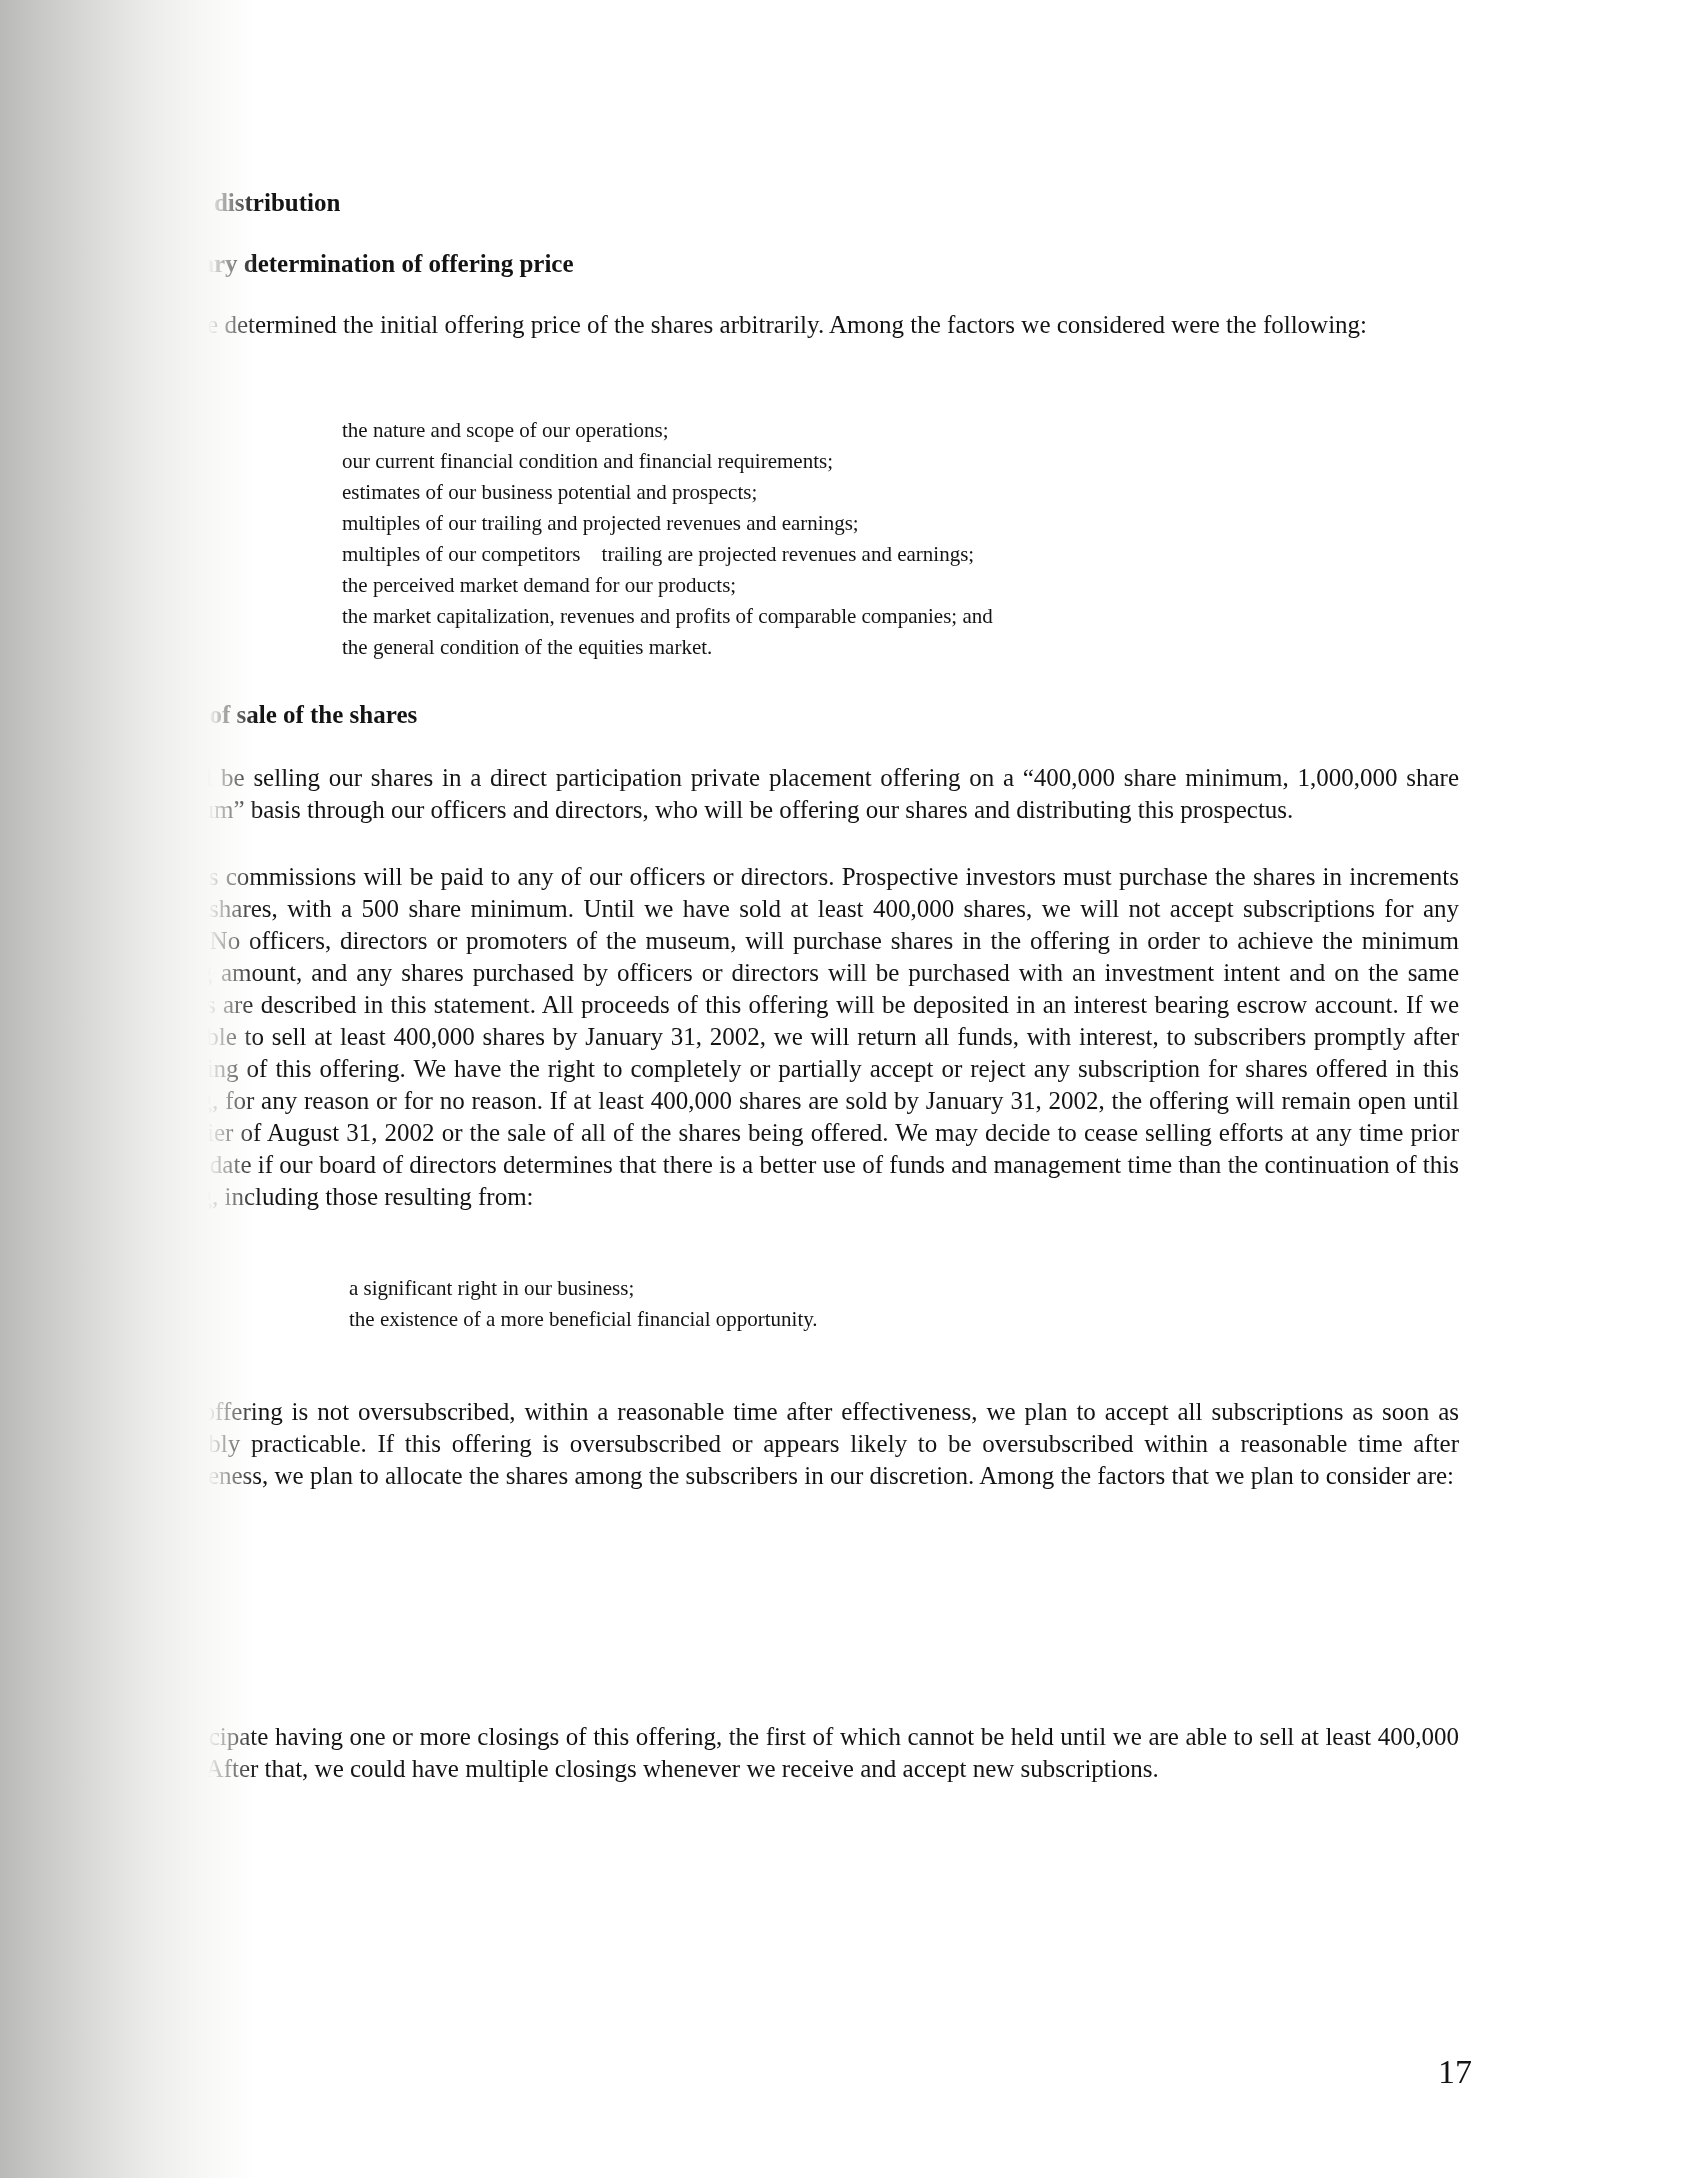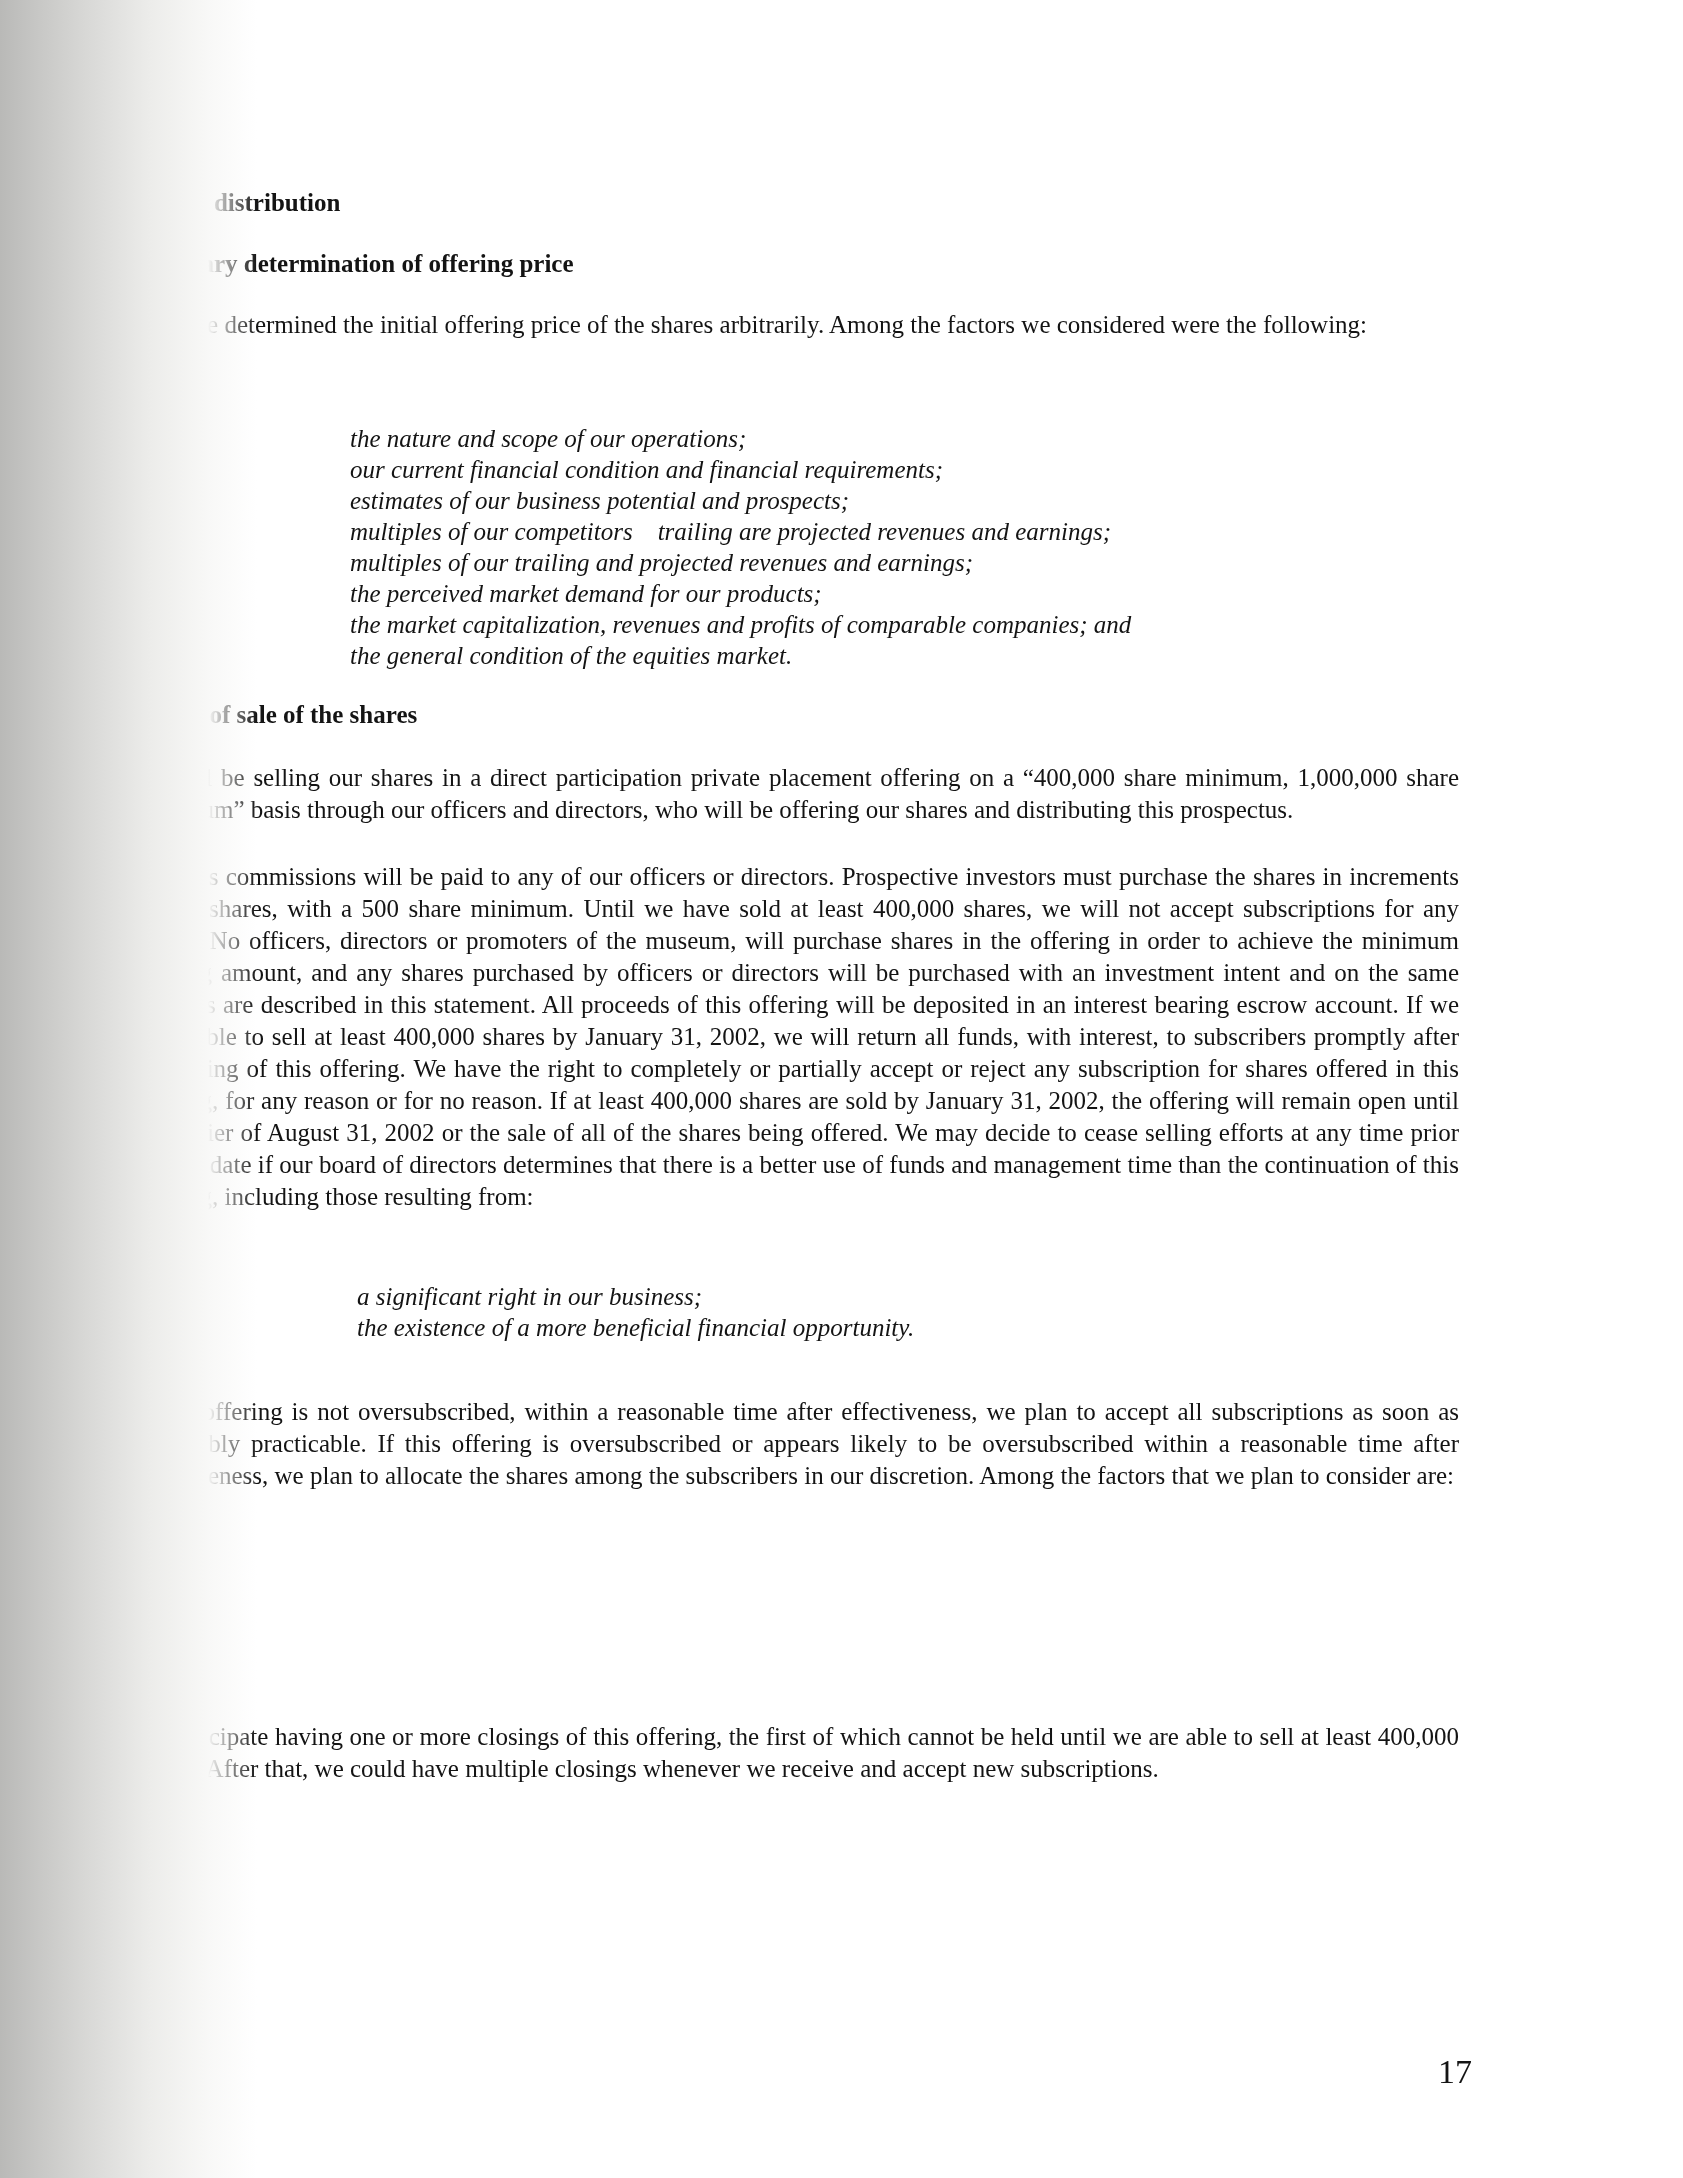--- a/index.html
+++ b/index.html
@@ -17,45 +17,44 @@
   .page { position: absolute; left: 0; top: 0; width: 1683px; height: 2178px; }
   .heading {
     position: absolute; left: 132px; font-weight: bold; font-size: 25px;
     line-height: 30px; white-space: nowrap;
   }
   .para {
     position: absolute; left: 132px; width: 1327px; font-size: 25px;
     line-height: 32px; text-align: justify; text-align-last: left;
   }
   .list {
-    position: absolute; font-size: 25px; line-height: 31px; margin: 12px; padding: 0;
+    position: absolute; font-size: 21px; line-height: 31px; margin: 4px; padding: 0;
     list-style: none;
-    font-style: italic;
   }
   .list li { white-space: nowrap; }
   .list.wrap li { white-space: normal; text-align: justify; text-align-last: left; }
   .pagenum { position: absolute; left: 1438px; top: 2057px; font-size: 34px; line-height: 30px; }
 </style>
 </head>
 <body>
 
 <div class="page">
 
   <div class="heading" style="top:188px;">Plan of distribution</div>
 
   <div class="heading" style="top:249px;">Arbitrary determination of offering price</div>
 
   <div class="para" style="top:309px;">We have determined the initial offering price of the shares arbitrarily.  Among the factors we considered were the following:</div>
 
   <ul class="list" style="left:338px; top:411px;">
     <li>the nature and scope of our operations;</li>
     <li>our current financial condition and financial requirements;</li>
     <li>estimates of our business potential and prospects;</li>
+    <li>multiples of our trailing and projected revenues and earnings;</li>
     <li style="white-space:pre;">multiples of our competitors    trailing are projected revenues and earnings;</li>
-    <li>multiples of our trailing and projected revenues and earnings;</li>
     <li>the perceived market demand for our products;</li>
     <li>the market capitalization, revenues and profits of comparable companies; and</li>
     <li>the general condition of the equities market.</li>
   </ul>
 
   <div class="heading" style="top:700px; left:136px;">Terms of sale of the shares</div>
 
   <div class="para" style="top:762px;">We will be selling our shares in a direct participation private placement offering on a “400,000 share minimum, 1,000,000 share maximum” basis through our officers and directors, who will be offering our shares and distributing this prospectus.</div>
 
   <div class="para" style="top:861px;">No sales commissions will be paid to any of our officers or directors.  Prospective investors must purchase the shares in increments of 100 shares, with a 500 share minimum. Until we have sold at least 400,000 shares, we will not accept subscriptions for any shares.  No officers, directors or promoters of the museum, will purchase shares in the offering in order to achieve the minimum offering amount, and any shares purchased by officers or directors will be purchased with an investment intent and on the same terms as are described in this statement. All proceeds of this offering will be deposited in an interest bearing escrow account.  If we are unable to sell at least 400,000 shares by January 31, 2002, we will return all funds, with interest, to subscribers promptly after the ending of this offering.  We have the right to completely or partially accept or reject any subscription for shares offered in this offering, for any reason or for no reason.  If at least 400,000 shares are sold by January 31, 2002, the offering will remain open until the earlier of August 31, 2002 or the sale of all of the shares being offered.  We may decide to cease selling efforts at any time prior to such date if our board of directors determines that there is a better use of funds and management time than the continuation of this offering, including those resulting from:</div>

